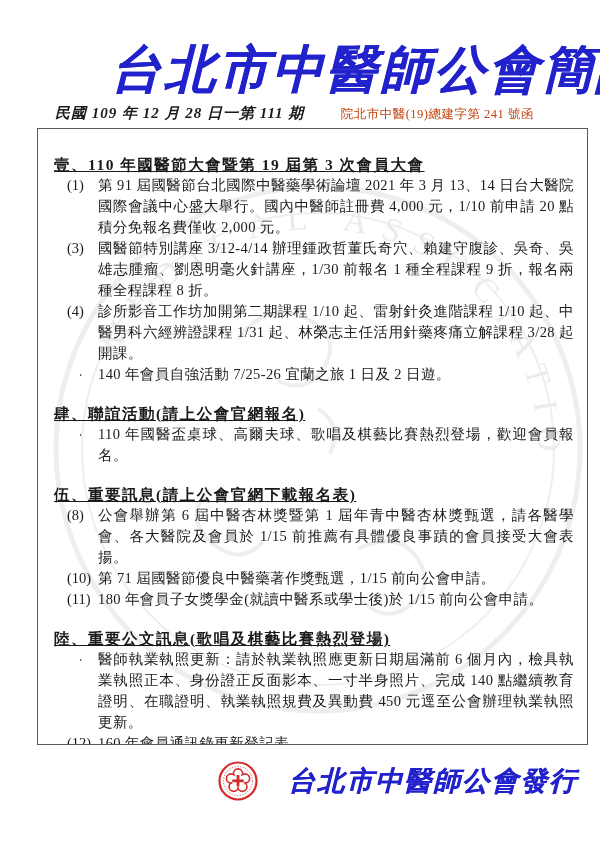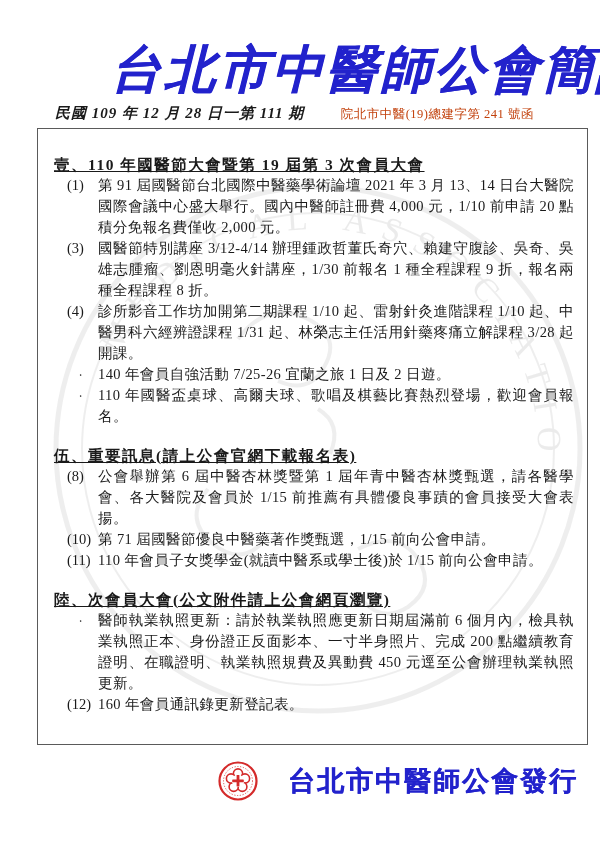--- a/index.html
+++ b/index.html
@@ -51,21 +51,21 @@
     text-align:justify;letter-spacing:0.4px;
   }
   .item .marker{position:absolute;left:13px;top:0;letter-spacing:0;}
   .item.bullet .marker{left:25px;font-size:12px;}
   
   .footer{
     display:flex;align-items:center;justify-content:flex-end;
     padding:16px 22px 0 0;gap:10px;
   }
   .publisher{
-    color:#2222cc;font-size:27px;font-weight:900;
+    color:#2222cc;font-size:27px;font-weight:900;font-style:italic;
     letter-spacing:2px;white-space:nowrap;
     text-shadow:0.5px 0 0 #2222cc;
     margin-left:20px;
   }
 </style>
 </head>
 <body>
 
 <div class="masthead">
   <div class="title">台北市中醫師公會簡訊</div>
@@ -119,20 +119,21 @@
 
     <div class="section">
 
     <div class="item bullet">
       <span class="marker">‧</span>
       <span class="item-text">140 年會員自強活動 7/25-26 宜蘭之旅 1 日及 2 日遊。</span>
     </div>
   </div>
 
     <div class="section">
+      <div class="section-heading">肆、聯誼活動(請上公會官網報名)</div>
 
     <div class="item bullet">
       <span class="marker">‧</span>
       <span class="item-text">110 年國醫盃桌球、高爾夫球、歌唱及棋藝比賽熱烈登場，歡迎會員報名。</span>
     </div>
   </div>
 
     <div class="section">
       <div class="section-heading">伍、重要訊息(請上公會官網下載報名表)</div>
 
@@ -141,30 +142,30 @@
       <span class="item-text">公會舉辦第 6 屆中醫杏林獎暨第 1 屆年青中醫杏林獎甄選，請各醫學會、各大醫院及會員於 1/15 前推薦有具體優良事蹟的會員接受大會表揚。</span>
     </div>
 
     <div class="item">
       <span class="marker">(10)</span>
       <span class="item-text">第 71 屆國醫節優良中醫藥著作獎甄選，1/15 前向公會申請。</span>
     </div>
 
     <div class="item">
       <span class="marker">(11)</span>
-      <span class="item-text">110 年會員子女獎學金(就讀中醫系或學士後)於 1/15 前向公會申請。</span>
+      <span class="item-text">180 年會員子女獎學金(就讀中醫系或學士後)於 1/15 前向公會申請。</span>
     </div>
   </div>
 
     <div class="section">
-      <div class="section-heading">陸、次會員大會(公文附件請上公會網頁瀏覽)</div>
+      <div class="section-heading">陸、重要公文訊息(歌唱及棋藝比賽熱烈登場)</div>
 
     <div class="item bullet">
       <span class="marker">‧</span>
-      <span class="item-text">醫師執業執照更新：請於執業執照應更新日期屆滿前 6 個月內，檢具執業執照正本、身份證正反面影本、一寸半身照片、完成 200 點繼續教育證明、在職證明、執業執照規費及異動費 450 元逕至公會辦理執業執照更新。</span>
+      <span class="item-text">醫師執業執照更新：請於執業執照應更新日期屆滿前 6 個月內，檢具執業執照正本、身份證正反面影本、一寸半身照片、完成 140 點繼續教育證明、在職證明、執業執照規費及異動費 450 元逕至公會辦理執業執照更新。</span>
     </div>
 
     <div class="item">
       <span class="marker">(12)</span>
       <span class="item-text">160 年會員通訊錄更新登記表。</span>
     </div>
   </div>
   </div>
 
 </div>

